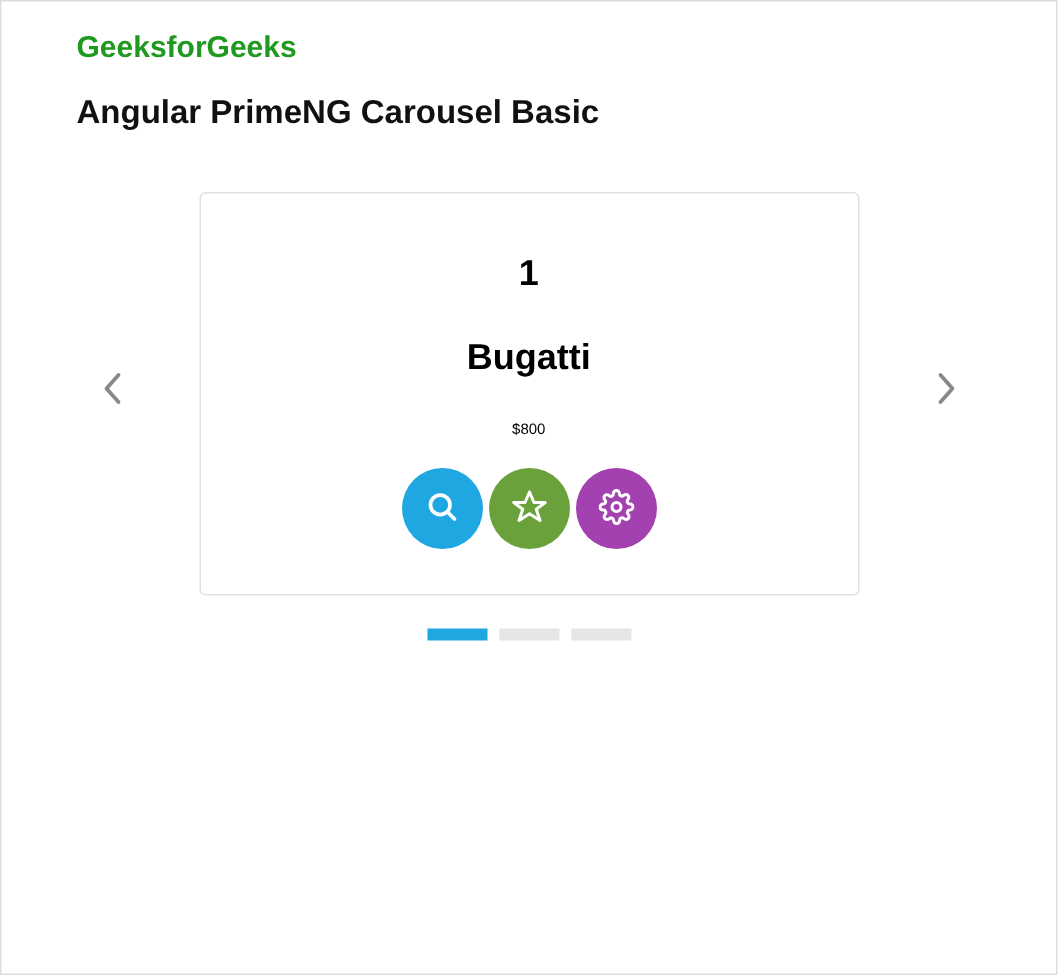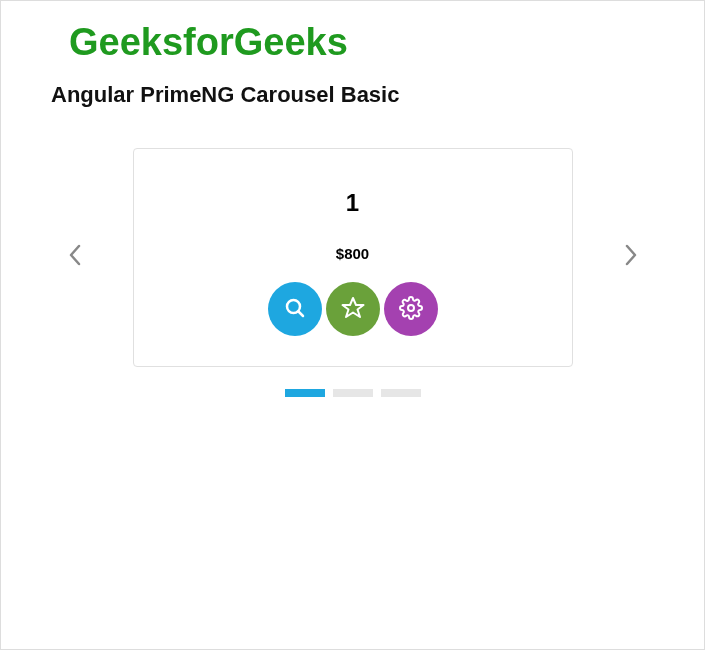--- a/index.html
+++ b/index.html
@@ -6,24 +6,23 @@
     body {
       font-family: "Segoe UI", Arial, sans-serif;
       background: #fff;
       width: 705px;
       height: 650px;
       border: 1px solid #ddd;
       padding: 20px 50px;
     }
     .brand-title {
       color: #1f9a1f;
-      font-size: 38px;
+      font-size: 20px;
       font-weight: 700;
       margin-bottom: 18px;
-      margin-left: 18px;
     }
     .page-subtitle {
       color: #111;
       font-size: 22px;
       font-weight: 700;
       margin-bottom: 40px;
     }
     .carousel {
       position: relative;
       display: flex;
@@ -61,22 +60,22 @@
       font-size: 24px;
       font-weight: 700;
       margin-bottom: 28px;
     }
     .card-type {
       font-size: 24px;
       font-weight: 700;
       margin-bottom: 40px;
     }
     .card-price {
-      font-size: 15px;
-      font-weight: 700;
+      font-size: 10px;
+      font-weight: 400;
       margin-bottom: 20px;
     }
     .actions {
       display: flex;
       justify-content: center;
       gap: 4px;
     }
     .action-btn {
       width: 54px;
       height: 54px;
@@ -116,20 +115,21 @@
   <button class="nav-btn">
     <span>
       <svg viewBox="0 0 14 22" fill="none" stroke="currentColor" stroke-width="2.5" stroke-linecap="round" stroke-linejoin="round">
         <polyline points="11,2 3,11 11,20"></polyline>
       </svg>
     </span>
   </button>
 
   <div class="card">
     <div class="card-id">1</div>
+    <div class="card-name">Bugatti</div>
     <div class="card-price">$800</div>
 
     <div class="actions">
       <button class="action-btn btn-search">
         <span>
           <svg viewBox="0 0 24 24" fill="none" stroke="currentColor" stroke-width="2.5" stroke-linecap="round" stroke-linejoin="round">
             <circle cx="10.5" cy="10.5" r="6.5"></circle>
             <line x1="20" y1="20" x2="15.5" y2="15.5"></line>
           </svg>
         </span>

